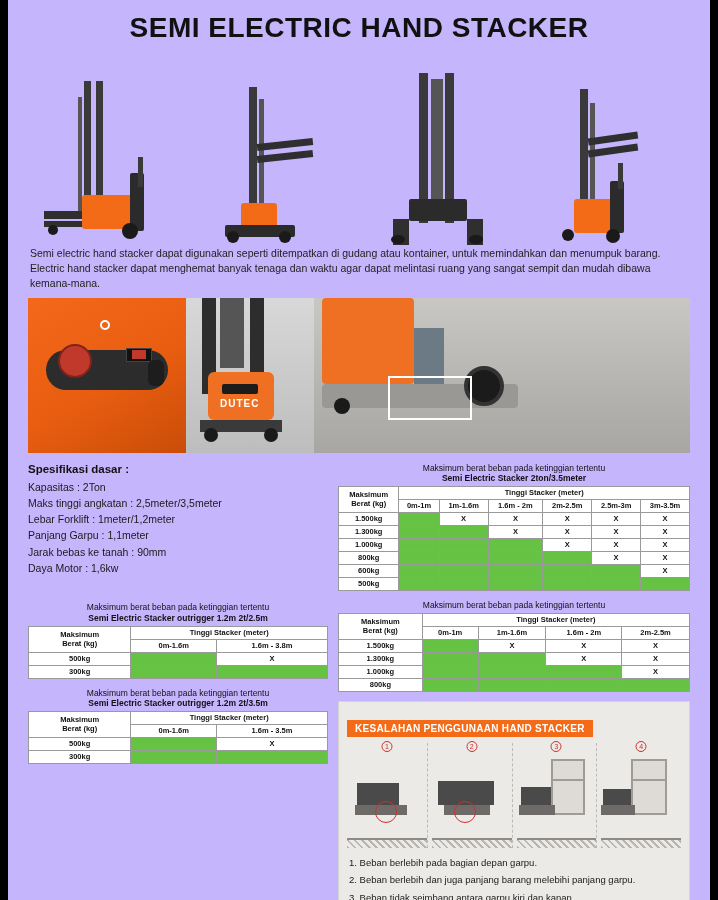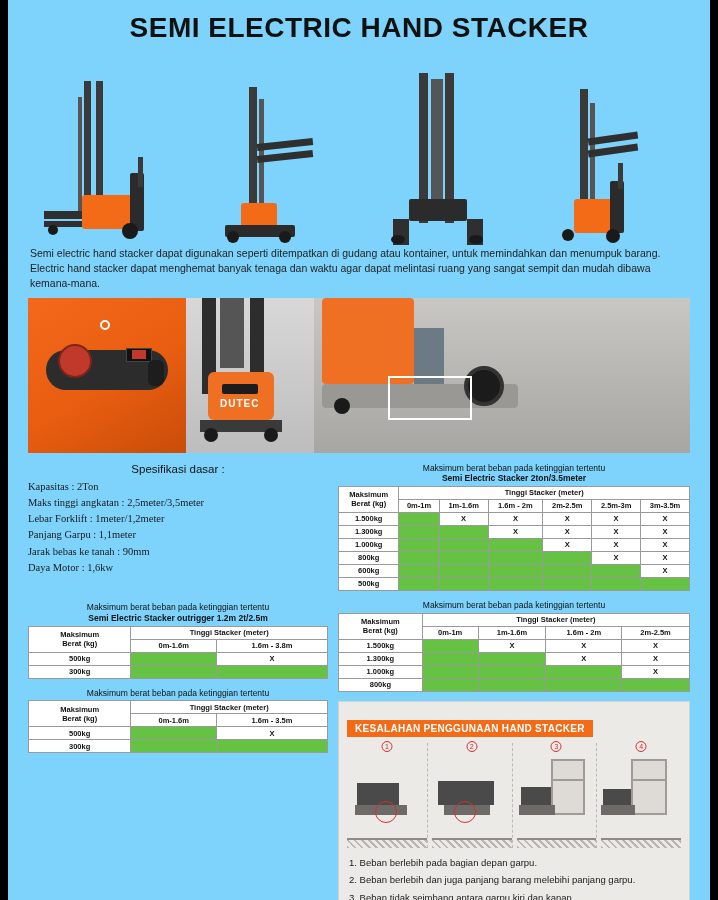--- a/index.html
+++ b/index.html
@@ -7,21 +7,21 @@
   body {
     width: 718px; height: 900px;
     background: #000;
     font-family: "Liberation Sans", sans-serif;
     overflow: hidden;
   }
   .page {
     position: absolute;
     left: 8px; top: 0;
     width: 702px; height: 900px;
-    background: #7dd3fc;
+    background: #c4b5fd;
     overflow: hidden;
   }
   .title {
     text-align: center;
     font-size: 28px;
     font-weight: bold;
     letter-spacing: 0.5px;
     color: #111;
     padding: 12px 0 4px 0;
     font-family: "Liberation Sans", sans-serif;
@@ -62,22 +62,22 @@
   .detail-photo { position: relative; overflow: hidden; }
   .d1 { width: 158px; background: linear-gradient(150deg,#f4681b 0%,#e85d10 55%,#c94d09 100%); }
   .d2 { width: 128px; background: linear-gradient(180deg,#d8d8d8 0%,#bdbdbd 100%); }
   .d3 { flex: 1; background: linear-gradient(180deg,#c9c7c4 0%,#a8a6a3 100%); }
 
   
   .lower { display:flex; padding: 10px 20px 0 20px; gap: 10px; }
   .col-left { width: 300px; }
   .col-right { flex: 1; }
 
-  .spec-title { font-size: 11.5px; font-weight: normal; color:#111; margin-bottom: 4px; text-align: center;}
-  .spec-list { font-size: 10.5px; line-height: 1.55; color:#1a1a1a;font-family:Liberation Serif, serif; }
+  .spec-title { font-size: 11.5px; font-weight: bold; color:#111; margin-bottom: 4px;}
+  .spec-list { font-size: 10.5px; line-height: 1.55; color:#1a1a1a; }
 
   .tbl-caption {
     font-size: 8.5px;
     text-align: center;
     color: #111;
     line-height: 1.25;
     margin-bottom: 2px;
   }
   .tbl-caption .l2 { font-weight: bold; }
 
@@ -289,20 +289,21 @@
                   <td class="green"></td>
                 </tr>
               </tbody>
             </table>
           </div>
       </div>
 
       <div class="tbl-block">
         <div class="tbl-caption">
           <div>Maksimum berat beban pada ketinggian tertentu</div>
+          <div class="l2">Semi Electric Stacker outrigger 1.2m 2t/3.5m</div>
         </div>
         <div>
             <table class="grid">
               <thead>
                 <tr>
                   <th rowspan="2">
                     <div>Maksimum</div>
                     <div>Berat (kg)</div>
                   </th>
                   <th colspan="2">Tinggi Stacker (meter)</th>

